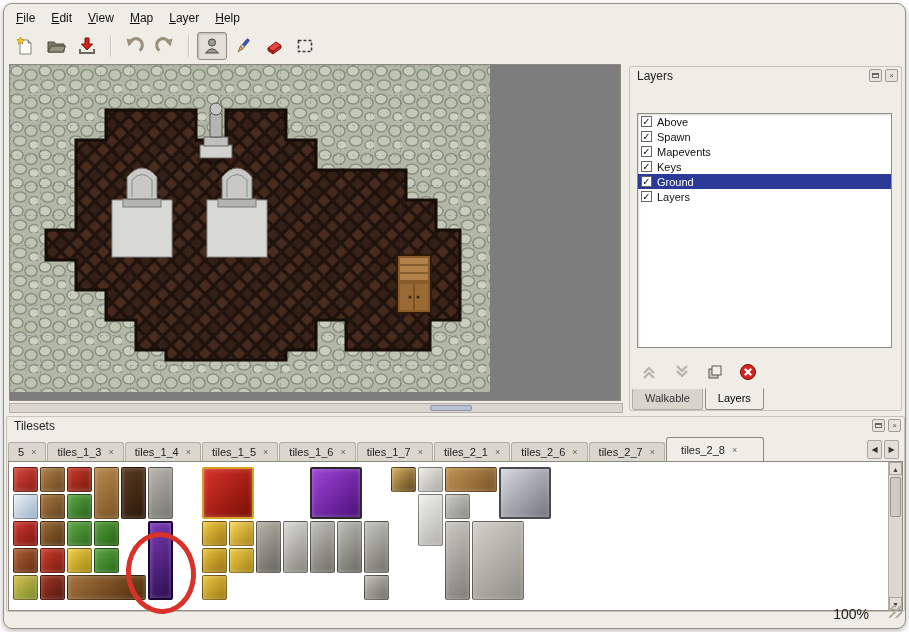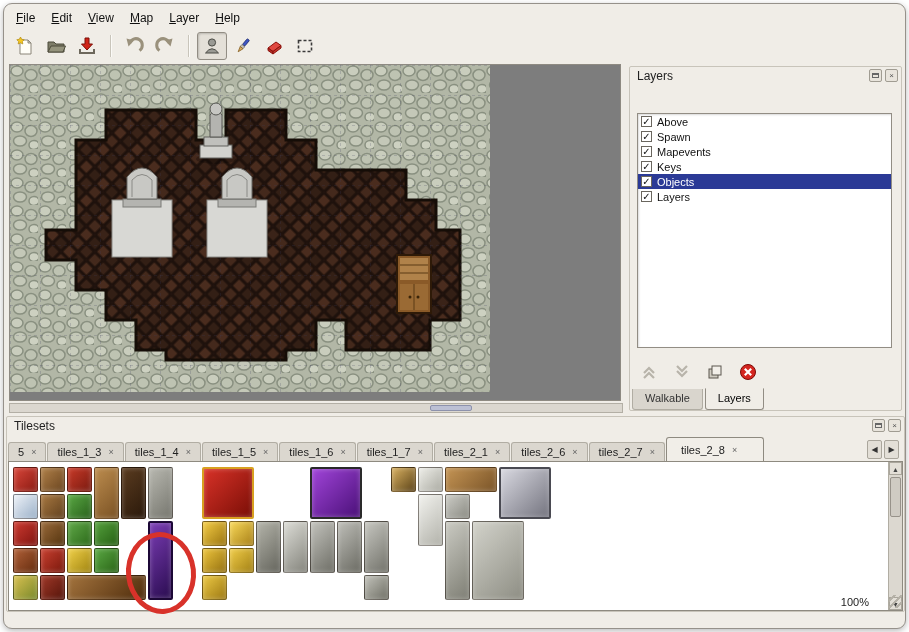--- a/index.html
+++ b/index.html
@@ -79,21 +79,21 @@
           box-shadow:inset 0 0 5px rgba(255,255,255,.3); }
   .highlight-circle { position:absolute; left:117px; top:70px; width:70px; height:82px;
                       border:5px solid #d8322a; border-radius:50%; transform:rotate(-6deg); }
   .ts-vscroll { position:absolute; right:0; top:0; bottom:0; width:14px; background:#dcd8d0; border-left:1px solid #b1ada3; }
   .vs-btn { position:absolute; left:0; width:13px; height:13px; font-size:7px; text-align:center; line-height:13px;
             color:#444; background:#e3dfd7; border:1px solid #aaa69c; }
   .vs-handle { position:absolute; left:1px; top:15px; width:11px; height:40px; background:#cfcbc3;
                border:1px solid #97928a; border-radius:2px; }
 
   
-  .statusbar { position:absolute; left:0; right:0; bottom:17px; height:17px; font-size:11px; color:#222; }
+  .statusbar { position:absolute; left:0; right:0; bottom:7px; height:17px; font-size:14px; color:#222; }
   .status-zoom { position:absolute; right:36px; top:2px; }
   .resize-grip { position:absolute; right:3px; bottom:3px; width:13px; height:13px;
                  background:repeating-linear-gradient(135deg, transparent 0 3px, #b5b1a7 3px 5px); }
 </style>
 </head>
 <body>
 
 <div class="screenshot">
 <div class="window">
 
@@ -256,21 +256,21 @@
           <div class="layer-row">
             <span class="checkbox">✓</span>
             <span>Mapevents</span>
           </div>
           <div class="layer-row">
             <span class="checkbox">✓</span>
             <span>Keys</span>
           </div>
           <div class="layer-row selected">
             <span class="checkbox">✓</span>
-            <span>Objects</span>
+            <span>Ground</span>
           </div>
           <div class="layer-row">
             <span class="checkbox">✓</span>
             <span>Layers</span>
           </div>
         </div>
     <div class="layer-actions">
       <div class="act-btn">
         <svg width="18" height="18">
           <path d="M4 10 L9 5 L14 10 M4 15 L9 10 L14 15" fill="none" stroke="#b8b4aa" stroke-width="2.2"></path>

